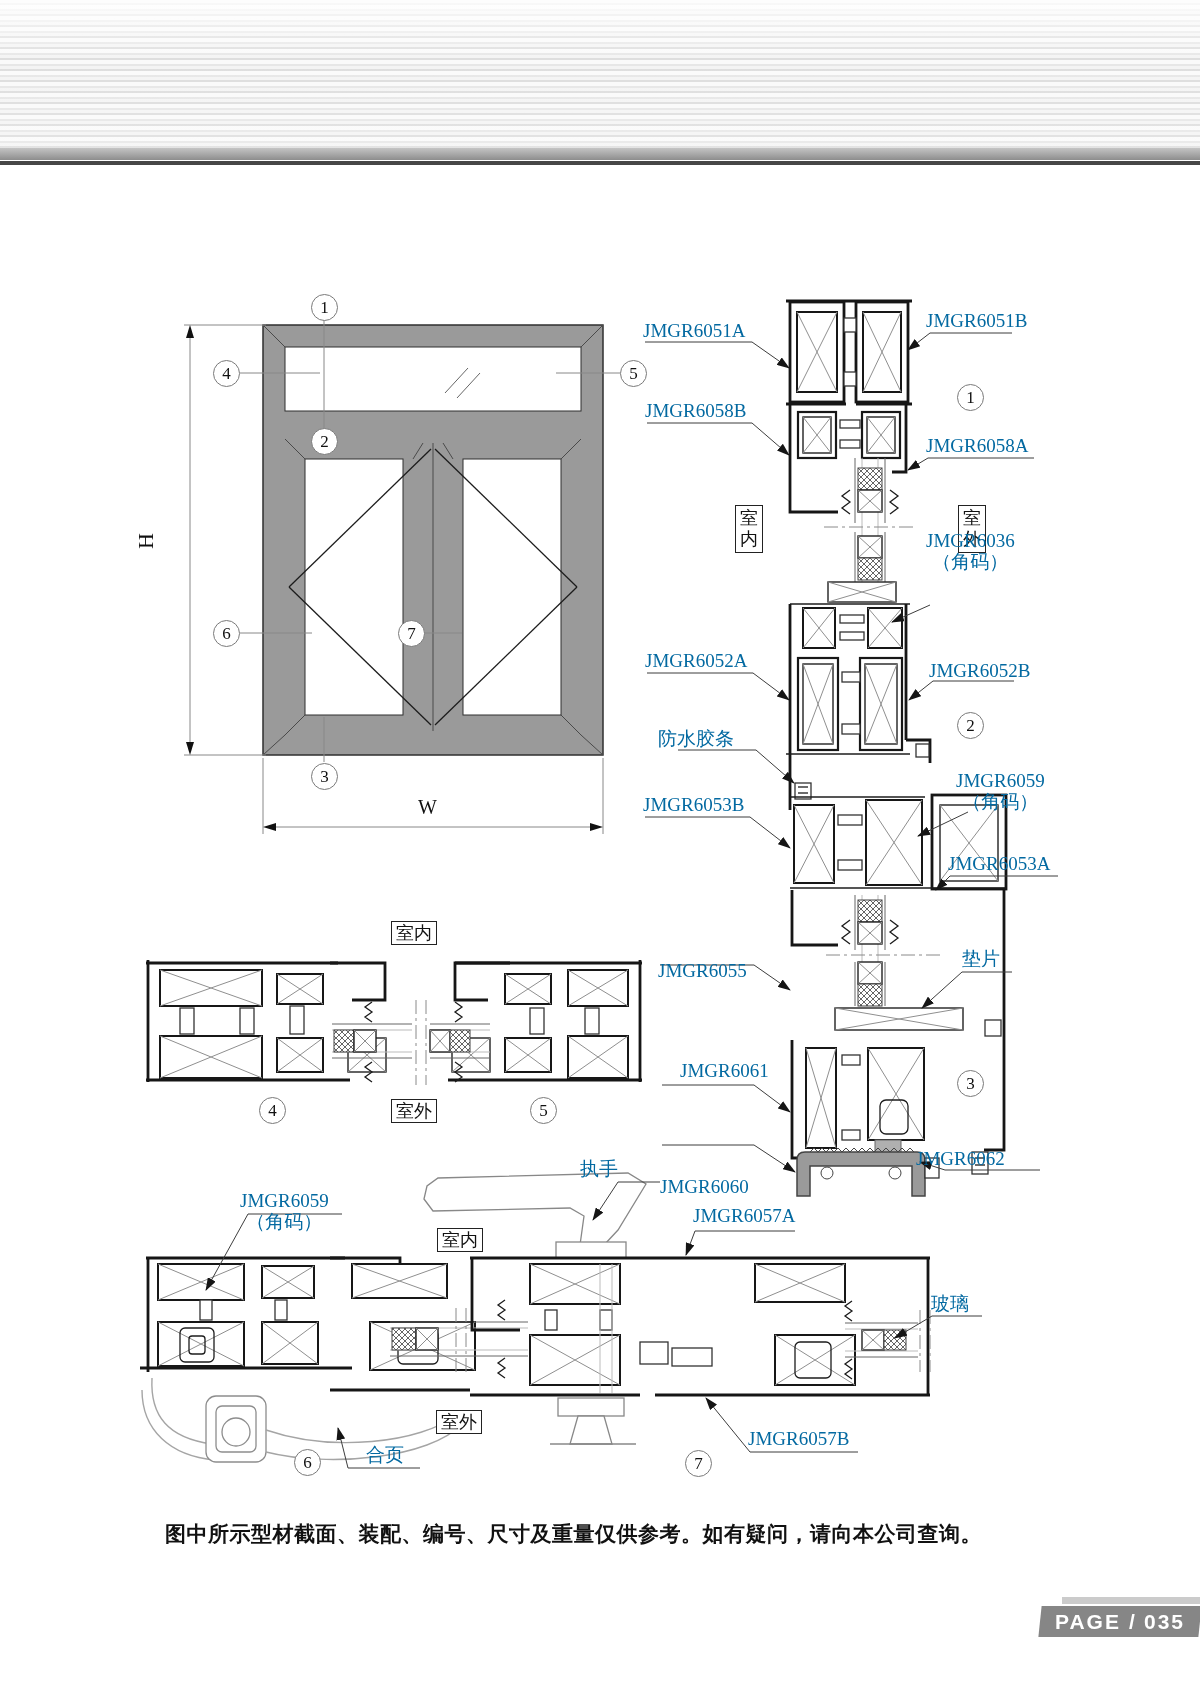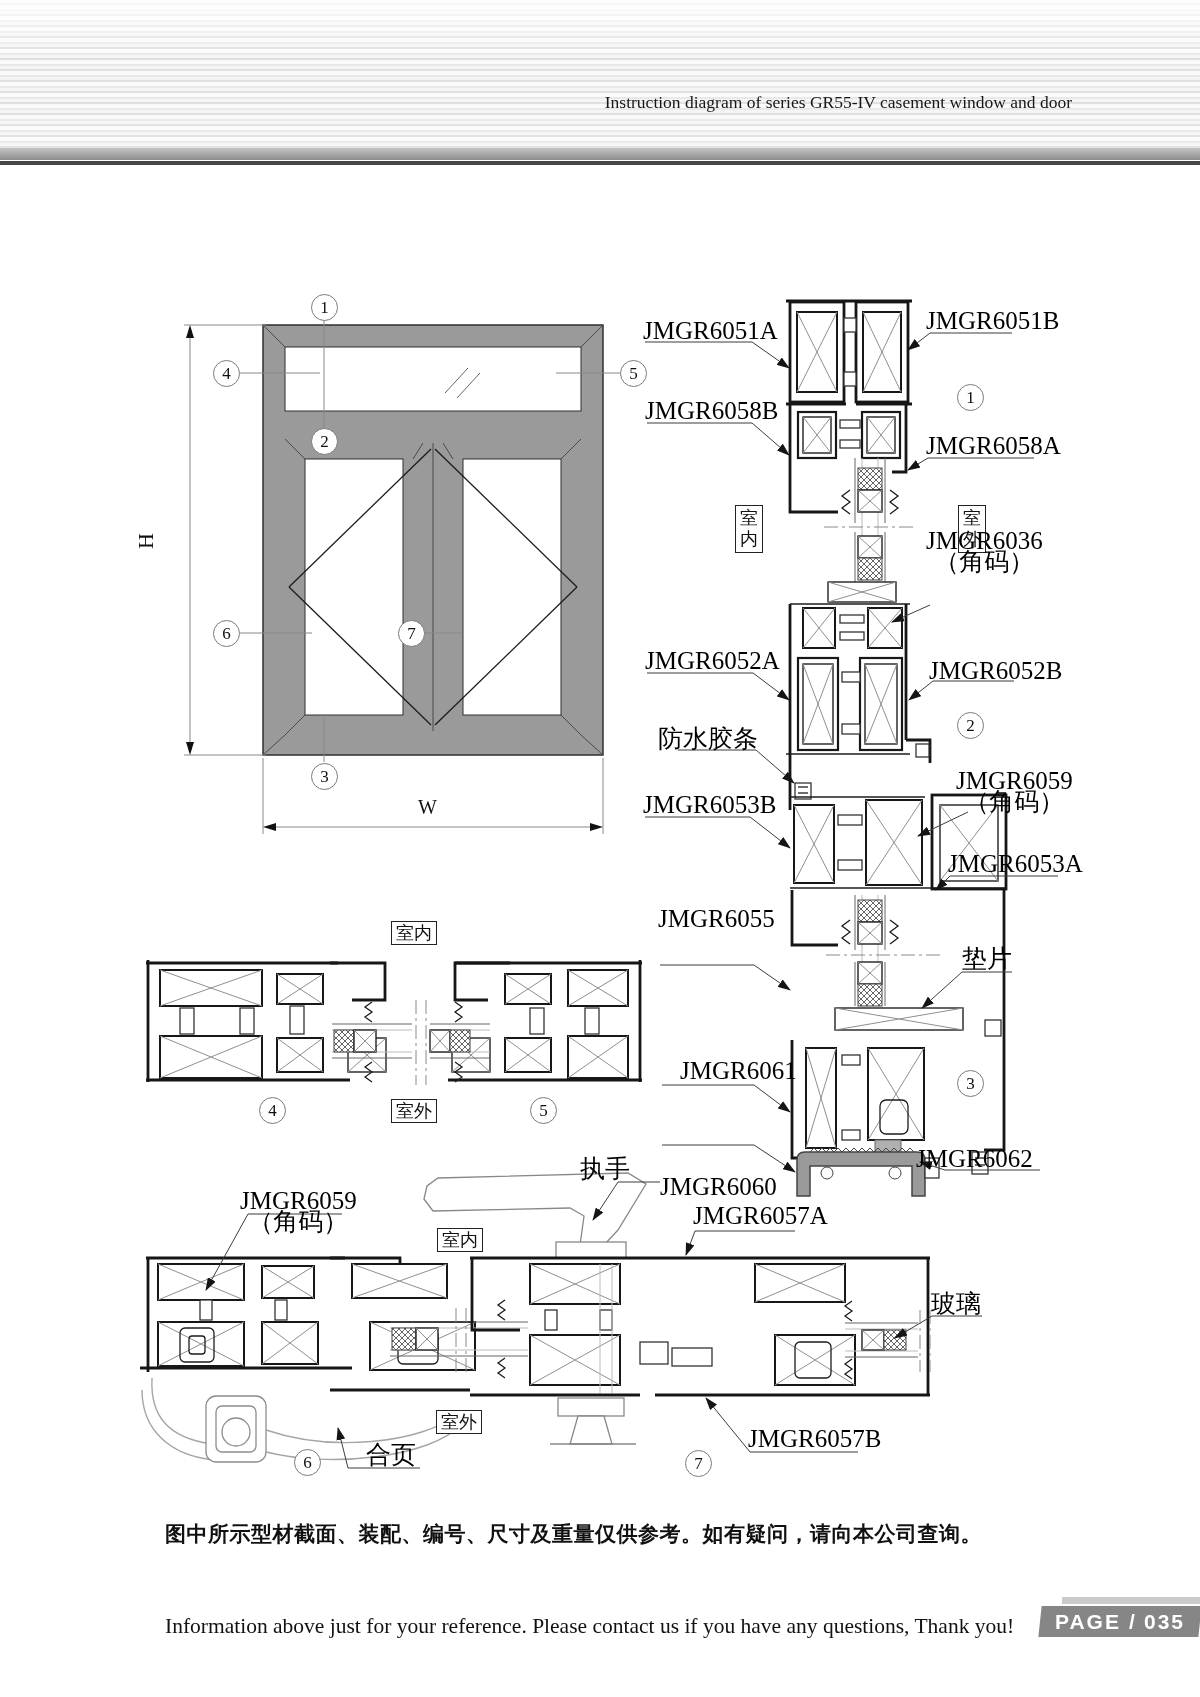--- a/index.html
+++ b/index.html
@@ -10,21 +10,21 @@
     background:
       linear-gradient(180deg, rgba(255,255,255,.85) 0%, rgba(255,255,255,0) 40%, rgba(255,255,255,.15) 100%),
       repeating-linear-gradient(180deg,#f4f4f4 0 3px,#dedede 3px 5px,#fafafa 5px 9px,#e7e7e7 9px 11px);}
   .rule1{position:absolute;left:0;top:148px;width:1200px;height:12px;
     background:linear-gradient(180deg,#c4c4c4,#8d8d8d);}
   .rule2{position:absolute;left:0;top:161px;width:1200px;height:4px;background:#474747;}
   .title-block{position:absolute;left:0;top:92px;width:1072px;text-align:right;}
   .title-cn{font-size:27px;font-weight:bold;letter-spacing:1px;line-height:30px;}
   .title-en{font-size:17.5px;line-height:21px;color:#161616;}
   
-  .lbl{position:absolute;font-size:25px;line-height:21px;white-space:nowrap;color:#000000;}
+  .lbl{position:absolute;font-size:19px;line-height:21px;white-space:nowrap;color:#0369a1;}
   .lbl .l2{text-align:center;}
   .co{position:absolute;width:25px;height:25px;border:1px solid #7a7a7a;border-radius:50%;
       text-align:center;line-height:25px;font-size:17px;background:#fff;}
   .vbox{position:absolute;width:26px;border:1.5px solid #222;text-align:center;font-size:18px;
         line-height:21px;padding:2px 0;word-break:break-all;background:#fff;}
   .hbox{position:absolute;border:1.5px solid #222;font-size:18px;line-height:22px;
         padding:0 4px;background:#fff;white-space:nowrap;}
   .dimh{position:absolute;left:138px;top:528px;font-size:22px;transform:rotate(-90deg);}
   .dimw{position:absolute;left:418px;top:796px;font-size:20px;}
   
@@ -56,21 +56,20 @@
          line-height:31px;text-align:center;letter-spacing:2px;transform:skewX(-6deg);}
   .badge span{display:inline-block;transform:skewX(6deg);}
 </style>
 </head>
 <body>
 
 <div class="page">
 
   <div class="stripes"></div>
   <div class="title-block">
-    <div class="title-en">Instruction diagram of series GR55-IV casement window and door</div>
   </div>
   <div class="rule1"></div>
   <div class="rule2"></div>
 
   <svg class="lw" width="1200" height="1697" viewBox="0 0 1200 1697">
     <defs>
       <marker id="arw" markerWidth="13" markerHeight="9" refX="12" refY="4.5" orient="auto">
         <path d="M0,0 L13,4.5 L0,9 Z" fill="#151515"></path>
       </marker>
       <pattern id="ht" width="6" height="6" patternUnits="userSpaceOnUse">
@@ -516,36 +515,35 @@
   </div>
   <div class="lbl" style="left:645px;top:650px">JMGR6052A</div>
   <div class="lbl" style="left:929px;top:660px">JMGR6052B</div>
   <div class="lbl" style="left:658px;top:728px">防水胶条</div>
   <div class="lbl" style="left:643px;top:794px">JMGR6053B</div>
   <div class="lbl" style="left:956px;top:770px">
     <div>JMGR6059</div>
     <div class="l2">（角码）</div>
   </div>
   <div class="lbl" style="left:948px;top:853px">JMGR6053A</div>
-  <div class="lbl" style="left:658px;top:908px">JMGR6055</div>
+  <div class="lbl" style="left:658px;top:960px">JMGR6055</div>
   <div class="lbl" style="left:962px;top:948px">垫片</div>
   <div class="lbl" style="left:680px;top:1060px">JMGR6061</div>
   <div class="lbl" style="left:660px;top:1176px">JMGR6060</div>
   <div class="lbl" style="left:916px;top:1148px">JMGR6062</div>
   <div class="lbl" style="left:580px;top:1158px">执手</div>
   <div class="lbl" style="left:693px;top:1205px">JMGR6057A</div>
   <div class="lbl" style="left:931px;top:1293px">玻璃</div>
   <div class="lbl" style="left:748px;top:1428px">JMGR6057B</div>
   <div class="lbl" style="left:366px;top:1444px">合页</div>
   <div class="lbl" style="left:240px;top:1190px">
     <div>JMGR6059</div>
     <div class="l2">（角码）</div>
   </div>
 
   <div class="note-cn">图中所示型材截面、装配、编号、尺寸及重量仅供参考。如有疑问，请向本公司查询。</div>
-  <div class="note-en">Information above just for your reference. Please contact us if you have any questions, Thank you!</div>
   <div class="badge-light"></div>
   <div class="badge">
     <span>PAGE</span>
     <span>/</span>
     <span>035</span>
   </div>
 </div>
 
 </body></html>

